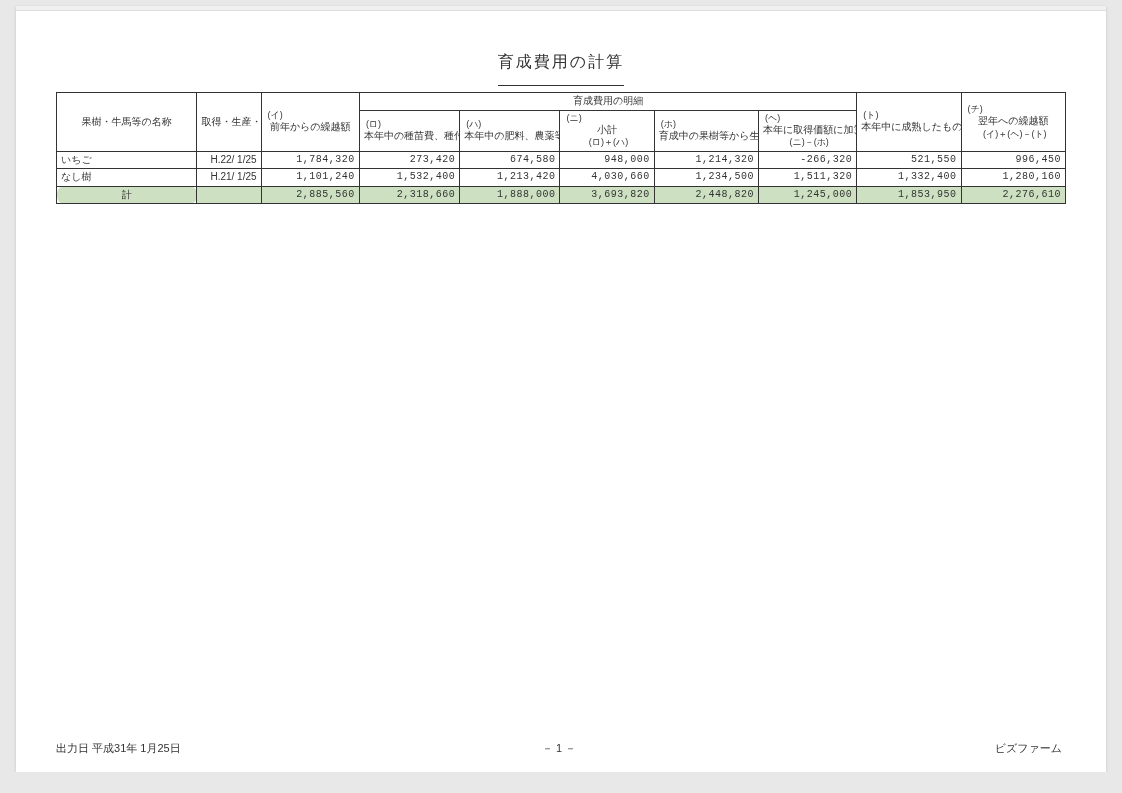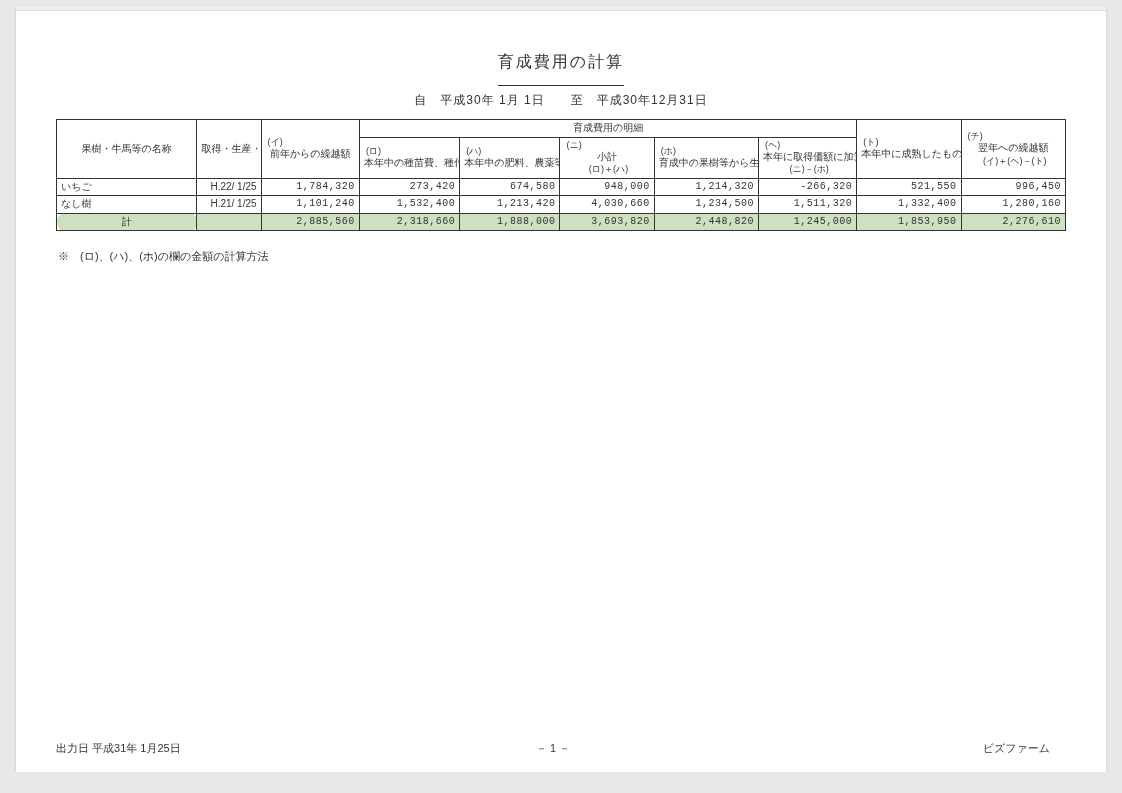--- a/index.html
+++ b/index.html
@@ -81,39 +81,38 @@
   tr.totals td.name { text-align: center; }
   .round-left  { border-top-left-radius: 10px; }
   .round-right { border-top-right-radius: 10px; }
   .note {
     margin-top: 18px;
     font-size: 11px;
     padding-left: 2px;
   }
   .footer {
     position: absolute;
-    bottom: 16px; left: 40px; right: 56px;
+    bottom: 16px; left: 40px; right: 44px;
     display: flex;
     justify-content: space-between;
     font-size: 11px;
     color: #333;
   }
   .footer .center { position: absolute; left: 0; right: 0; text-align: center; }
 </style>
 </head>
 <body>
 
 <div class="sheet">
   <div class="topbar"></div>
   <div class="content">
 
     <div class="title-wrap">
       <div class="title">育成費用の計算</div>
     </div>
-    <div class="period">自　平成30年  1月  1日　　至　平成30年12月31日</div>
 
     <table class="main">
       <colgroup>
         <col style="width:140px">
           <col style="width:64px">
           <col style="width:98px">
         <col style="width:100px">
           <col style="width:100px">
           <col style="width:94px">
         <col style="width:104px">
@@ -198,21 +197,20 @@
           <td class="num">1,888,000</td>
           <td class="num">3,693,820</td>
           <td class="num">2,448,820</td>
           <td class="num">1,245,000</td>
           <td class="num">1,853,950</td>
           <td class="num">2,276,610</td>
         </tr>
       </tbody>
     </table>
 
-    <div class="note">※　(ロ)、(ハ)、(ホ)の欄の金額の計算方法</div>
   </div>
 
   <div class="footer">
     <div>出力日 平成31年  1月25日</div>
     <div class="center">－  1  －</div>
     <div>ビズファーム</div>
   </div>
 </div>
 
 </body></html>

